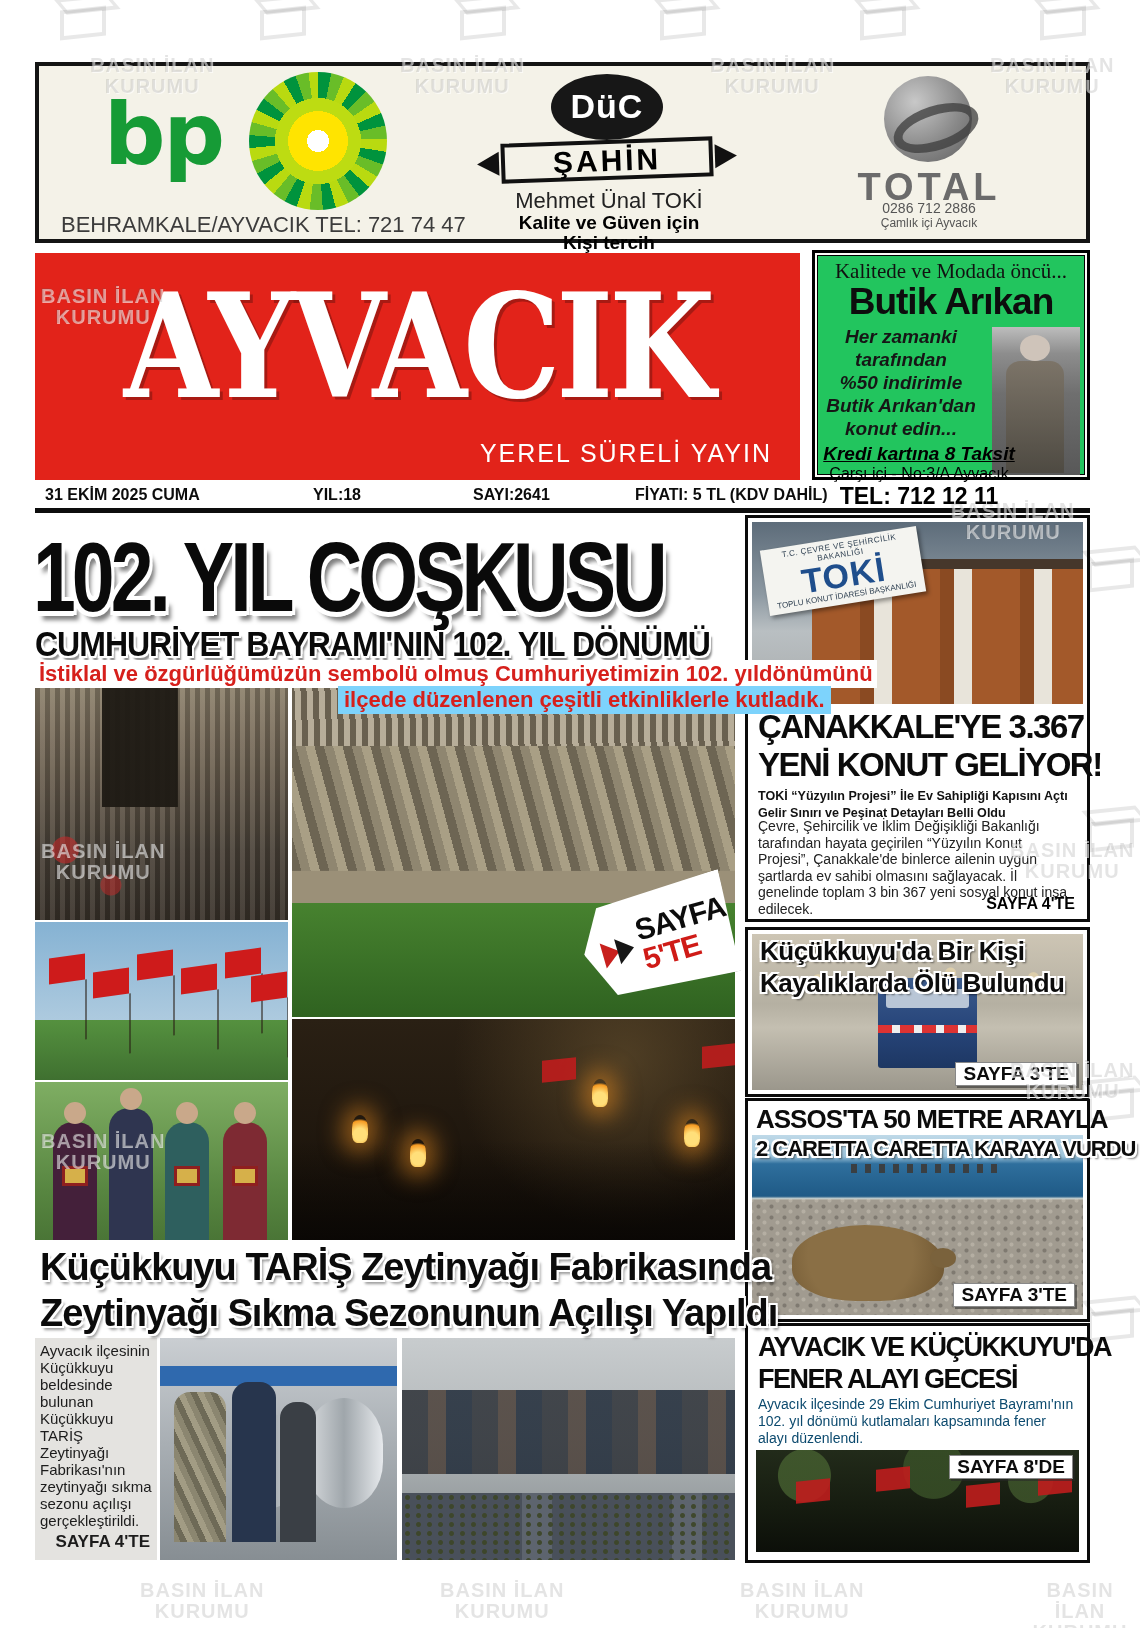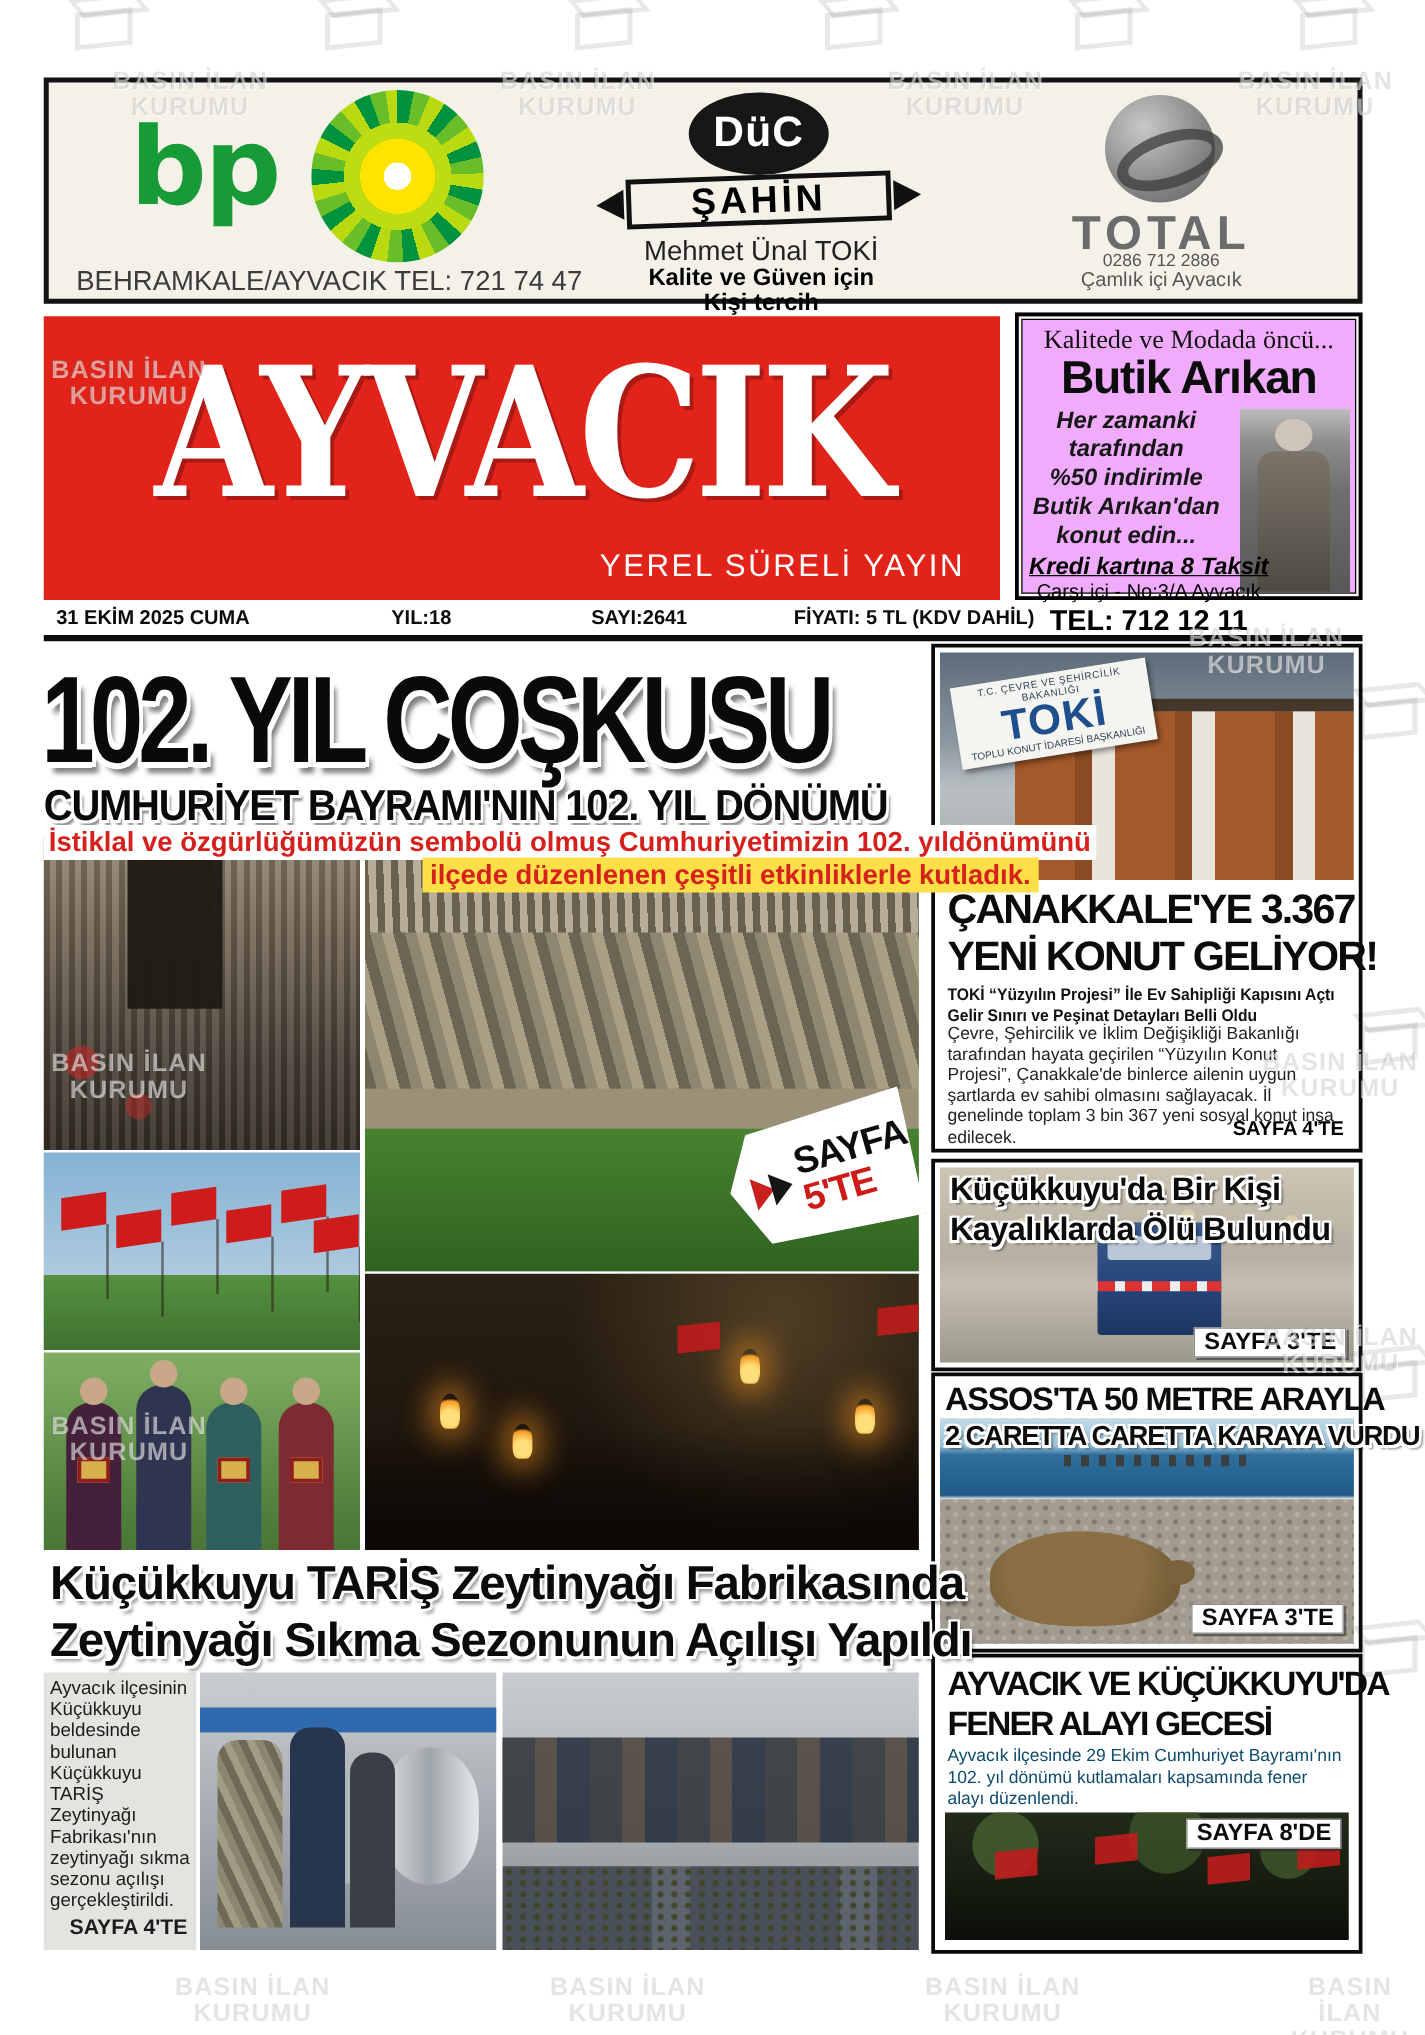--- a/index.html
+++ b/index.html
@@ -40,32 +40,32 @@
   .sahin-name { position:absolute; left:430px; top:122px; width:280px; text-align:center; font-size:22px; color:#222; }
   .sahin-slo1 { position:absolute; left:430px; top:146px; width:280px; text-align:center; font-weight:bold; font-size:19px; }
   .sahin-slo2 { position:absolute; left:430px; top:166px; width:280px; text-align:center; font-weight:bold; font-size:19px; }
   .total-globe { position:absolute; left:845px; top:10px; width:88px; height:86px; border-radius:50%;
        background: radial-gradient(circle at 35% 30%, #c8c8c8, #8a8a8a 55%, #5f5f5f 100%); }
   .total-globe::after { content:""; position:absolute; left:8px; top:30px; width:70px; height:26px;
        border-radius:50%; border:9px solid rgba(60,60,60,.75); transform:rotate(-18deg); }
   .total-brand { position:absolute; left:790px; top:100px; width:200px; text-align:center; font-weight:bold;
        font-size:38px; color:#6b6b6b; letter-spacing:4px; }
   .total-phone { position:absolute; left:790px; top:134px; width:200px; text-align:center; font-size:14px; color:#555; }
-  .total-addr  { position:absolute; left:790px; top:150px; width:200px; text-align:center; font-size:16px; color:#555; }
+  .total-addr  { position:absolute; left:790px; top:150px; width:200px; text-align:center; font-size:12px; color:#555; }
 
   
   .masthead { position:absolute; left:35px; top:253px; width:765px; height:227px; background:#e2231a; z-index:2; }
   .mast-title { position:absolute; left:0; right:0; top:8px; text-align:center; color:#fff;
        font-family:"DejaVu Serif", serif; font-weight:bold; font-size:122px; letter-spacing:-4px;
        transform:scaleY(1.18); transform-origin:center top;
        text-shadow:3px 3px 0 rgba(120,20,15,.55); }
   .mast-sub { position:absolute; right:28px; bottom:12px; color:#fff; font-size:25px; letter-spacing:2px; }
 
   
-  .butik { position:absolute; left:812px; top:250px; width:278px; height:230px; background:#f0abfc;
+  .butik { position:absolute; left:812px; top:250px; width:278px; height:230px; background:#22c55e;
            border:3px solid #000; box-shadow:inset 0 0 0 2px #fdfdf8, inset 0 0 0 3px #000; z-index:2; }
   .bt-tag { position:absolute; left:0; right:0; top:6px; text-align:center;
             font-family:"Liberation Serif", serif; font-size:21px; color:#111; }
   .bt-brand { position:absolute; left:0; right:0; top:28px; text-align:center; font-weight:bold;
             font-size:37px; letter-spacing:-1px; color:#0d0d0d; }
   .bt-promo { position:absolute; left:6px; top:72px; width:160px; text-align:center;
             font-weight:bold; font-style:italic; font-size:19px; line-height:23px; color:#161616; }
   .bt-inst { position:absolute; left:4px; top:190px; width:200px; text-align:center; font-weight:bold;
             font-style:italic; font-size:19px; text-decoration:underline; }
   .bt-addr { position:absolute; left:4px; top:212px; width:200px; text-align:center; font-size:16px; }
@@ -90,21 +90,21 @@
   .lead-headline { position:absolute; left:33px; top:520px; width:705px; white-space:nowrap;
       font-weight:bold; font-size:77px; letter-spacing:-4px; color:#0a0a0a;
       transform:scaleY(1.28); transform-origin:left top; z-index:3;
       text-shadow:-3px -3px 0 #fff,3px -3px 0 #fff,-3px 3px 0 #fff,3px 3px 0 #fff,0 4px 0 #fff,5px 7px 4px rgba(0,0,0,.5); }
   .lead-subhead { position:absolute; left:35px; top:625px; width:705px; white-space:nowrap;
       font-weight:bold; font-size:32px; letter-spacing:-1px; color:#0a0a0a;
       transform:scaleY(1.08); transform-origin:left top; z-index:3;
       text-shadow:-2px -2px 0 #fff,2px -2px 0 #fff,-2px 2px 0 #fff,2px 2px 0 #fff,3px 4px 2px rgba(0,0,0,.45); }
   .deck1 { position:absolute; left:35px; top:660px; background:#fff; color:#d6201c; font-weight:bold;
       font-size:22px; padding:1px 4px; z-index:4; white-space:nowrap; }
-  .deck2 { position:absolute; left:338px; top:686px; background:#fde047; color:#d6201c; font-weight:bold;
+  .deck2 { position:absolute; left:338px; top:686px; background:#7dd3fc; color:#d6201c; font-weight:bold;
       font-size:22px; padding:1px 6px; z-index:4; white-space:nowrap; }
 
   
   .ph { position:absolute; overflow:hidden; z-index:1; }
 
   .ph-ceremony { left:35px; top:670px; width:253px; height:250px;
       background:
        linear-gradient(rgba(30,26,20,.95),rgba(30,26,20,.95)) 38% 6%/30% 52% no-repeat,
        radial-gradient(circle at 12% 72%, rgba(196,40,40,.6) 0 13px, rgba(0,0,0,0) 14px),
        radial-gradient(circle at 30% 86%, rgba(196,40,40,.5) 0 10px, rgba(0,0,0,0) 11px),

